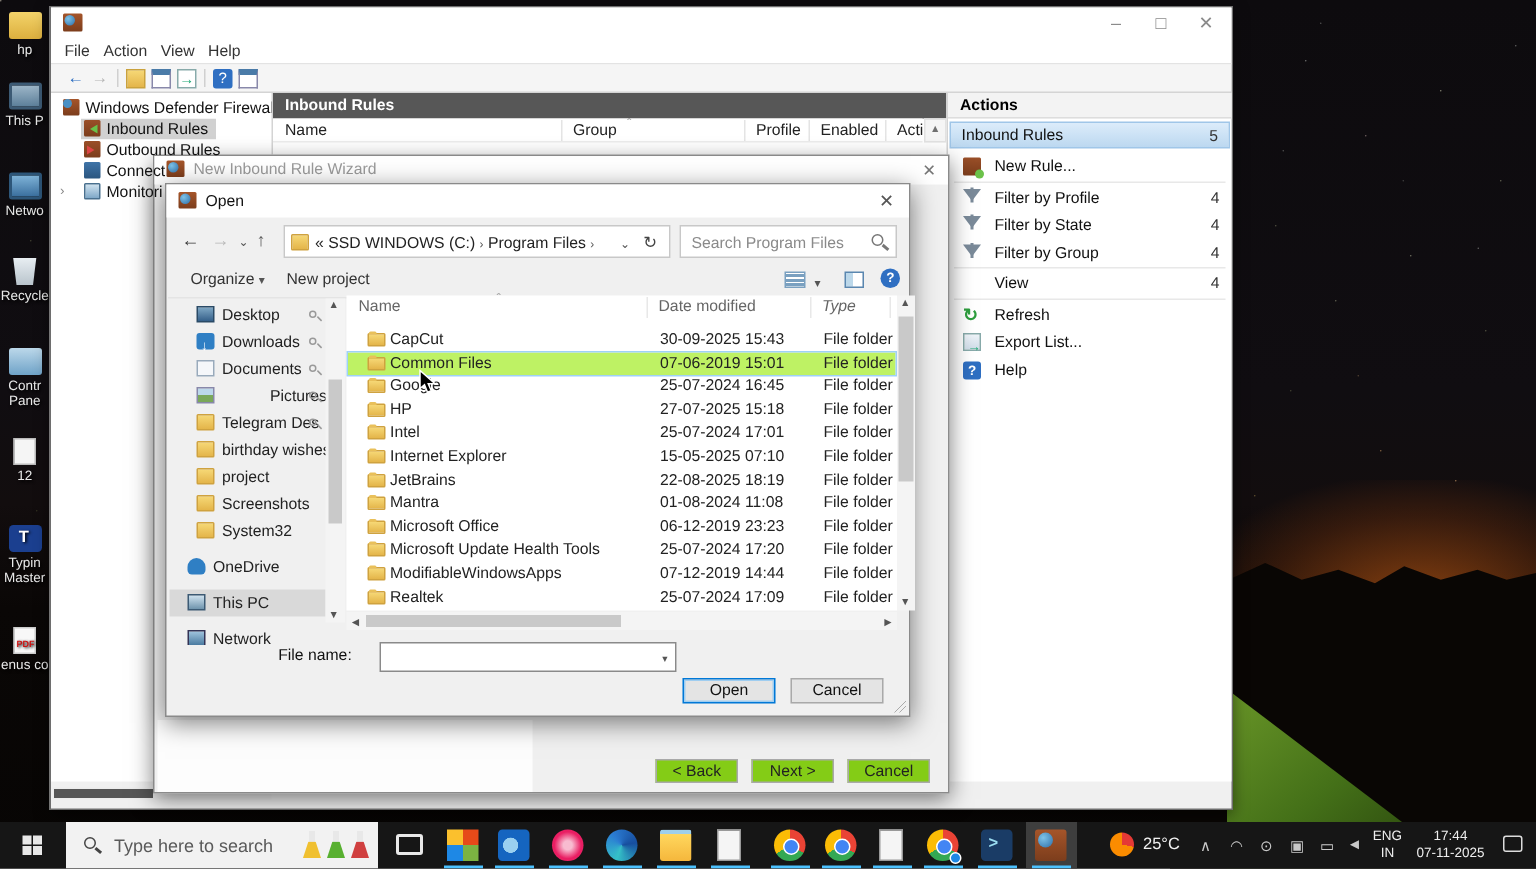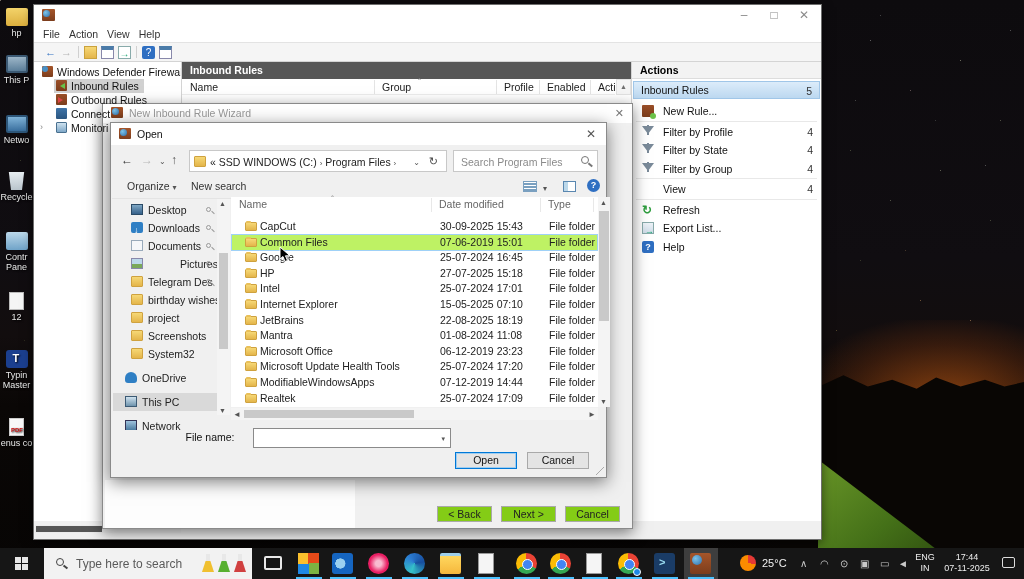--- a/index.html
+++ b/index.html
@@ -379,21 +379,21 @@
     </span>
     <span class="chev" style="position:absolute;right:26px;top:7px">⌄</span>
     <span style="position:absolute;right:8px;top:4px;color:#444;font-size:11px">↻</span>
   </div>
   <div id="od-search">
     <span class="ph">Search Program Files</span>
     <span class="mag"></span>
   </div>
   <div id="od-toolbar">
     <span class="org"><span>Organize</span> <span class="chev">▾</span></span>
-    <span class="nf">New search</span>
+    <span class="nf">New project</span>
     <span style="position:absolute;left:412px;top:5px;width:14px;height:11px;border:1px solid #7aa0c0;background:repeating-linear-gradient(#fff 0 1px,#7aa0c0 1px 3px)"></span>
     <span class="chev" style="position:absolute;left:432px;top:8px">▾</span>
     <span style="position:absolute;left:452px;top:5px;width:13px;height:11px;border:1px solid #5a87b0;background:linear-gradient(90deg,#bcd8ea 40%,#fff 40%)"></span>
     <span style="position:absolute;left:476px;top:3px;width:13px;height:13px;border-radius:50%;background:#2f6fc2;color:#fff;text-align:center;line-height:13px;font-size:9px;font-weight:bold">?</span>
   </div>
   <div id="od-sep"></div>
   <div id="od-nav">
       <div class="navrow" style="top: 78px;">
         <span class="nico ni-desktop" style="left: 18px;"></span>
         <span class="lbl" style="left: 35px;">Desktop</span>
@@ -450,21 +450,21 @@
     </div>
   <div id="nav-scroll">
     <span class="up">▲</span>
       <span class="dn">▼</span>
       <div class="th"></div>
   </div>
   <div id="od-files">
     <span class="sortup" style="left:100px;top:-3px">ˆ</span>
   <span class="fhead" style="left: 8px;">Name</span>
       <span class="fhead" style="left: 208px;">Date modified</span>
-      <span class="fhead" style="left: 317px;">Type</span>
+      <span class="fhead" style="left: 317px; font-style: italic;">Type</span>
       <span class="fcolsep" style="left: 200px;"></span>
       <span class="fcolsep" style="left: 309px;"></span>
       <span class="fcolsep" style="left: 362px;"></span>
       <div class="frow" style="top: 22px;">
         <span class="fico"></span>
         <span class="nm">CapCut</span>
         <span class="dt">30-09-2025 15:43</span>
         <span class="tp">File folder</span>
       </div>
       <div class="frow sel" style="top: 37.6px;">

